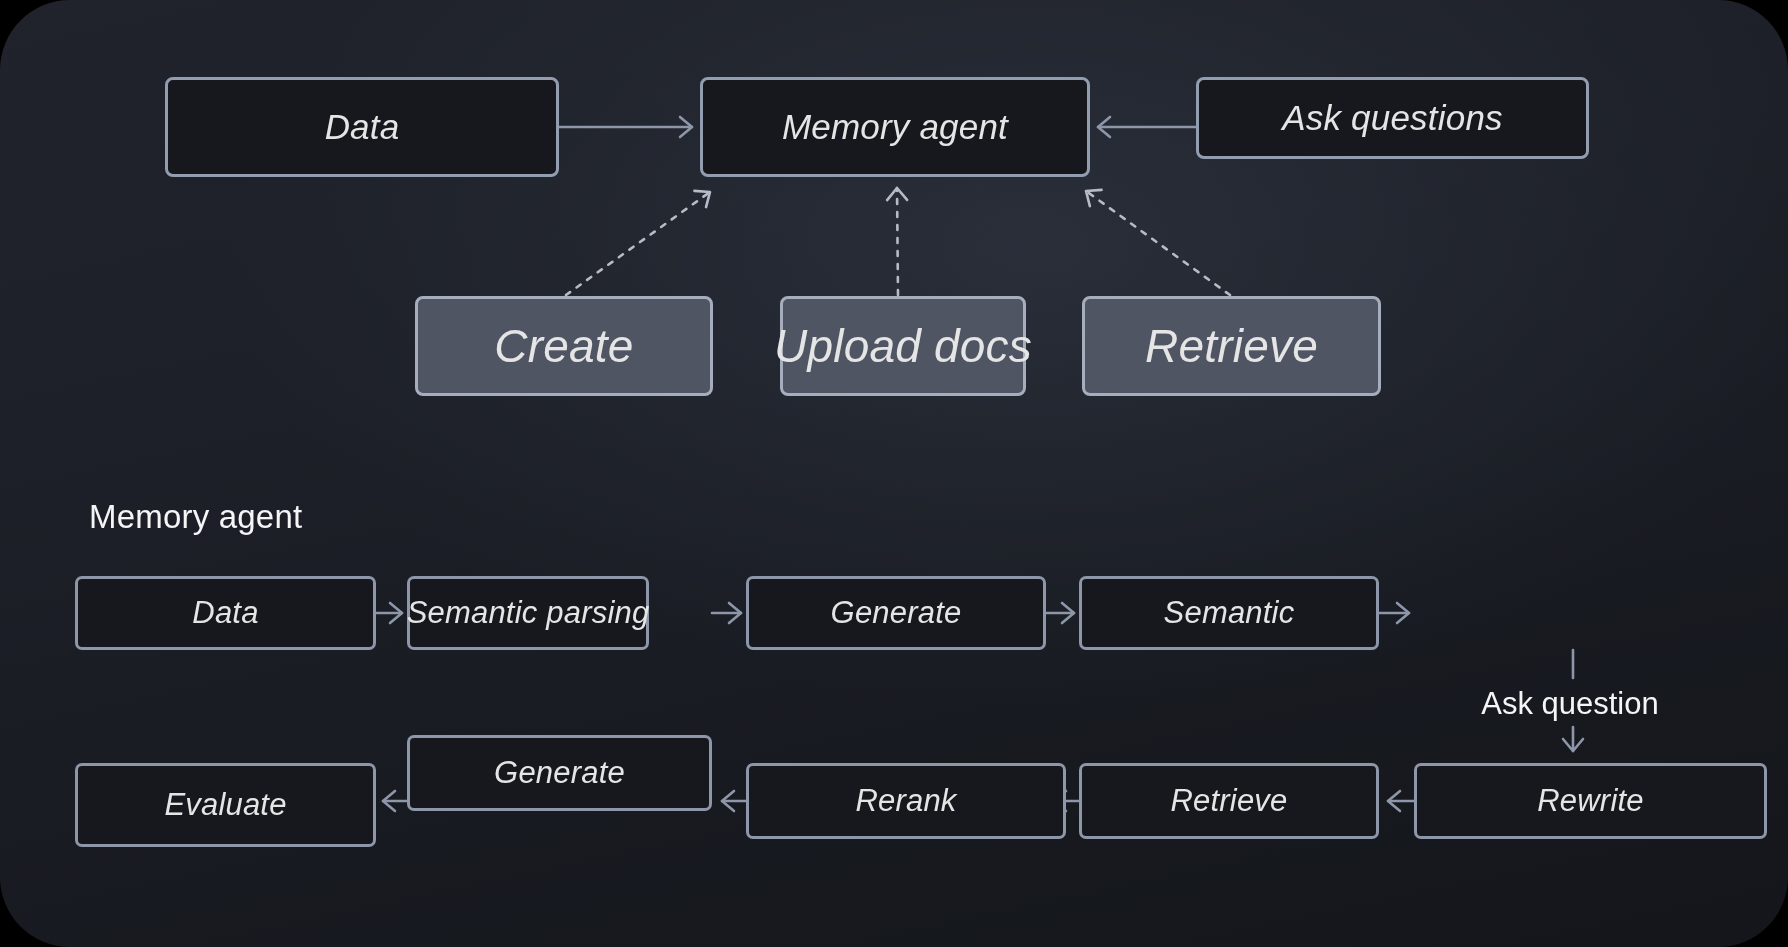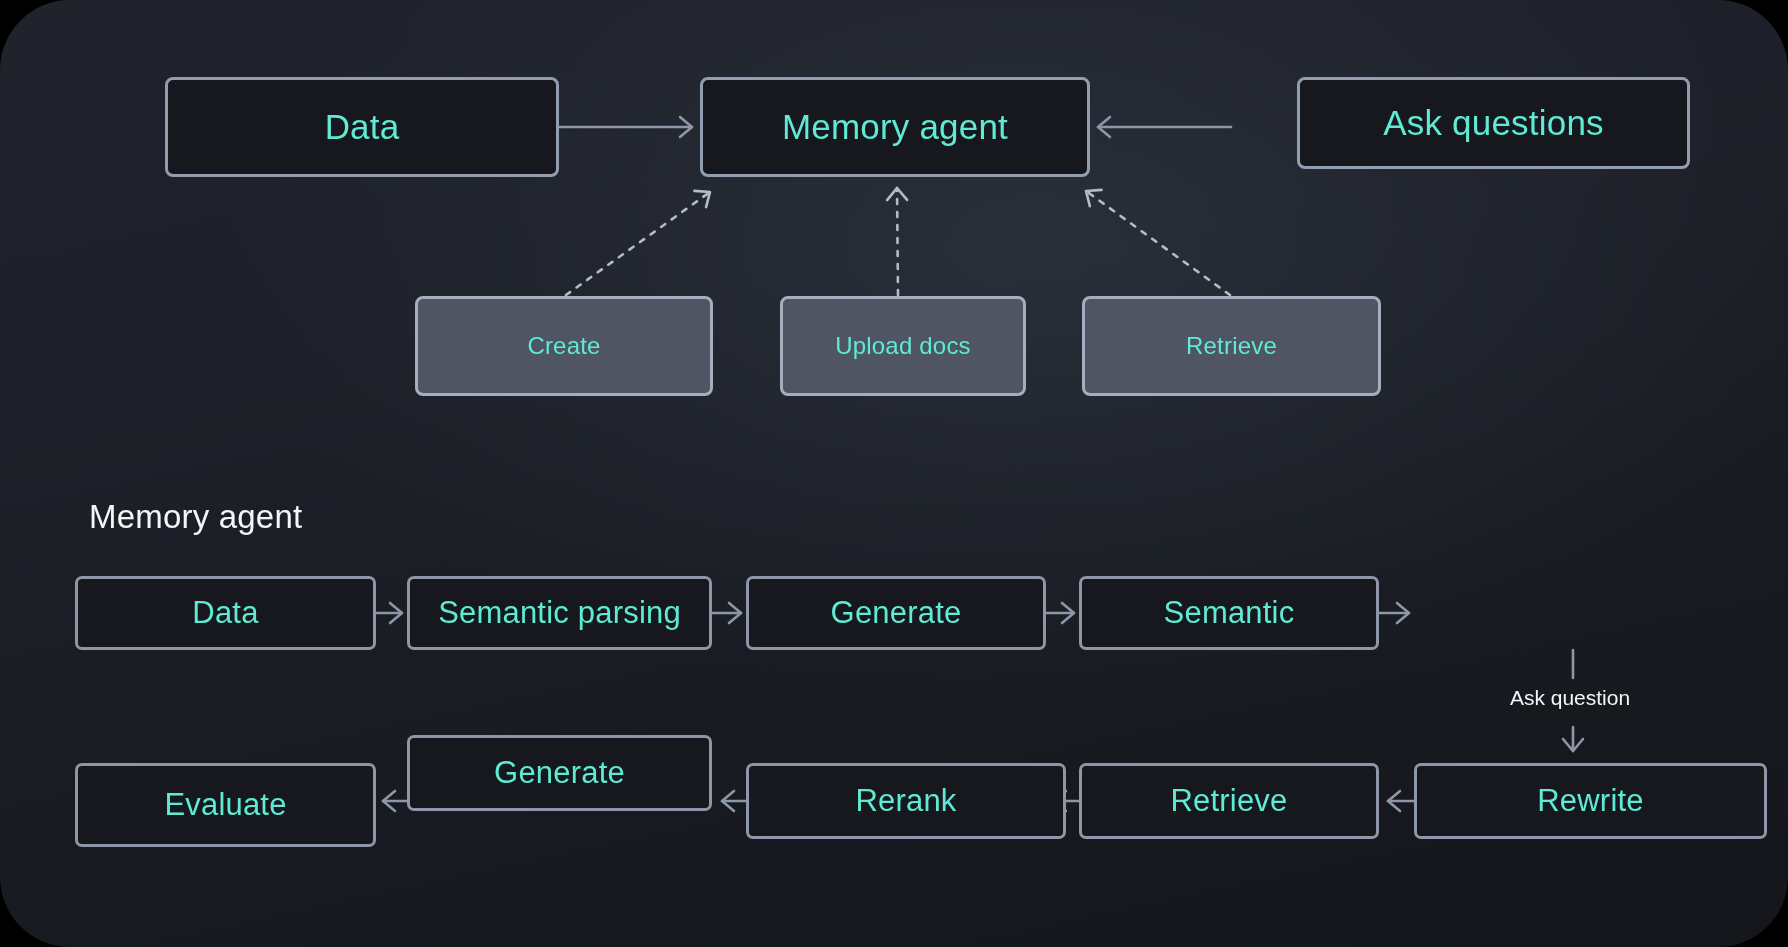--- a/index.html
+++ b/index.html
@@ -26,35 +26,36 @@
     left: 0; top: 0;
     z-index: 1;
   }
   .node {
     position: absolute;
     box-sizing: border-box;
     display: flex;
     align-items: center;
     justify-content: center;
     z-index: 2;
-    color: #5eead4;
+    color: #e5e5e5;
     letter-spacing: 0.2px;
     white-space: nowrap;
+    font-style: italic;
   }
   .node.dark {
     background: #16181d;
     border: 3px solid #939db0;
     border-radius: 8px;
     font-size: 35px;
   }
   .node.gray {
     background: #4f5562;
     border: 3px solid #a6adbc;
     border-radius: 8px;
-    font-size: 24px;
+    font-size: 46px;
   }
   .node.step {
     background: #16181d;
     border: 3px solid #8d97a9;
     border-radius: 7px;
     font-size: 31px;
   }
   .section-title {
     position: absolute;
     left: 89px;
@@ -65,21 +66,21 @@
     letter-spacing: 0.2px;
   }
   .edge-label {
     position: absolute;
     left: 1450px;
     top: 686px;
     width: 240px;
     text-align: center;
     z-index: 2;
     color: #f4f5f7;
-    font-size: 21px;
+    font-size: 31px;
   }
 </style>
 </head>
 <body>
 
 <div class="canvas">
 
   <svg class="edges" width="1788" height="947" viewBox="0 0 1788 947" fill="none">
     <defs>
       <marker id="mh-solid" markerUnits="userSpaceOnUse" markerWidth="26" markerHeight="26" viewBox="0 0 26 26" refX="17" refY="13" orient="auto">
@@ -112,33 +113,33 @@
       <line x1="566" y1="295" x2="710" y2="192" marker-end="url(#mh-dashed)"></line>
       <line x1="898" y1="295" x2="897" y2="188" marker-end="url(#mh-dashed)"></line>
       <line x1="1230" y1="295" x2="1086" y2="191" marker-end="url(#mh-dashed)"></line>
     </g>
   </svg>
 
   <div class="node dark" style="left:165px; top:77px; width:394px; height:100px">Data</div>
 
   <div class="node dark" style="left:700px; top:77px; width:390px; height:100px">Memory agent</div>
 
-  <div class="node dark" style="left:1297px; top:77px; width:393px; height:92px">Ask questions</div>
+  <div class="node dark" style="left:1196px; top:77px; width:393px; height:82px">Ask questions</div>
 
   <div class="node gray" style="left:415px; top:296px; width:298px; height:100px">Create</div>
 
   <div class="node gray" style="left:780px; top:296px; width:246px; height:100px">Upload docs</div>
 
   <div class="node gray" style="left:1082px; top:296px; width:299px; height:100px">Retrieve</div>
 
   <div class="section-title">Memory agent</div>
 
   <div class="node step" style="left:75px; top:576px; width:301px; height:74px">Data</div>
 
-  <div class="node step" style="left:407px; top:576px; width:305px; height:74px">Semantic parsing</div>
+  <div class="node step" style="left:407px; top:576px; width:242px; height:74px">Semantic parsing</div>
 
   <div class="node step" style="left:746px; top:576px; width:300px; height:74px">Generate</div>
 
   <div class="node step" style="left:1079px; top:576px; width:300px; height:74px">Semantic</div>
 
 
   <div class="edge-label">Ask question</div>
 
   <div class="node step" style="left:75px; top:763px; width:301px; height:84px">Evaluate</div>
 

